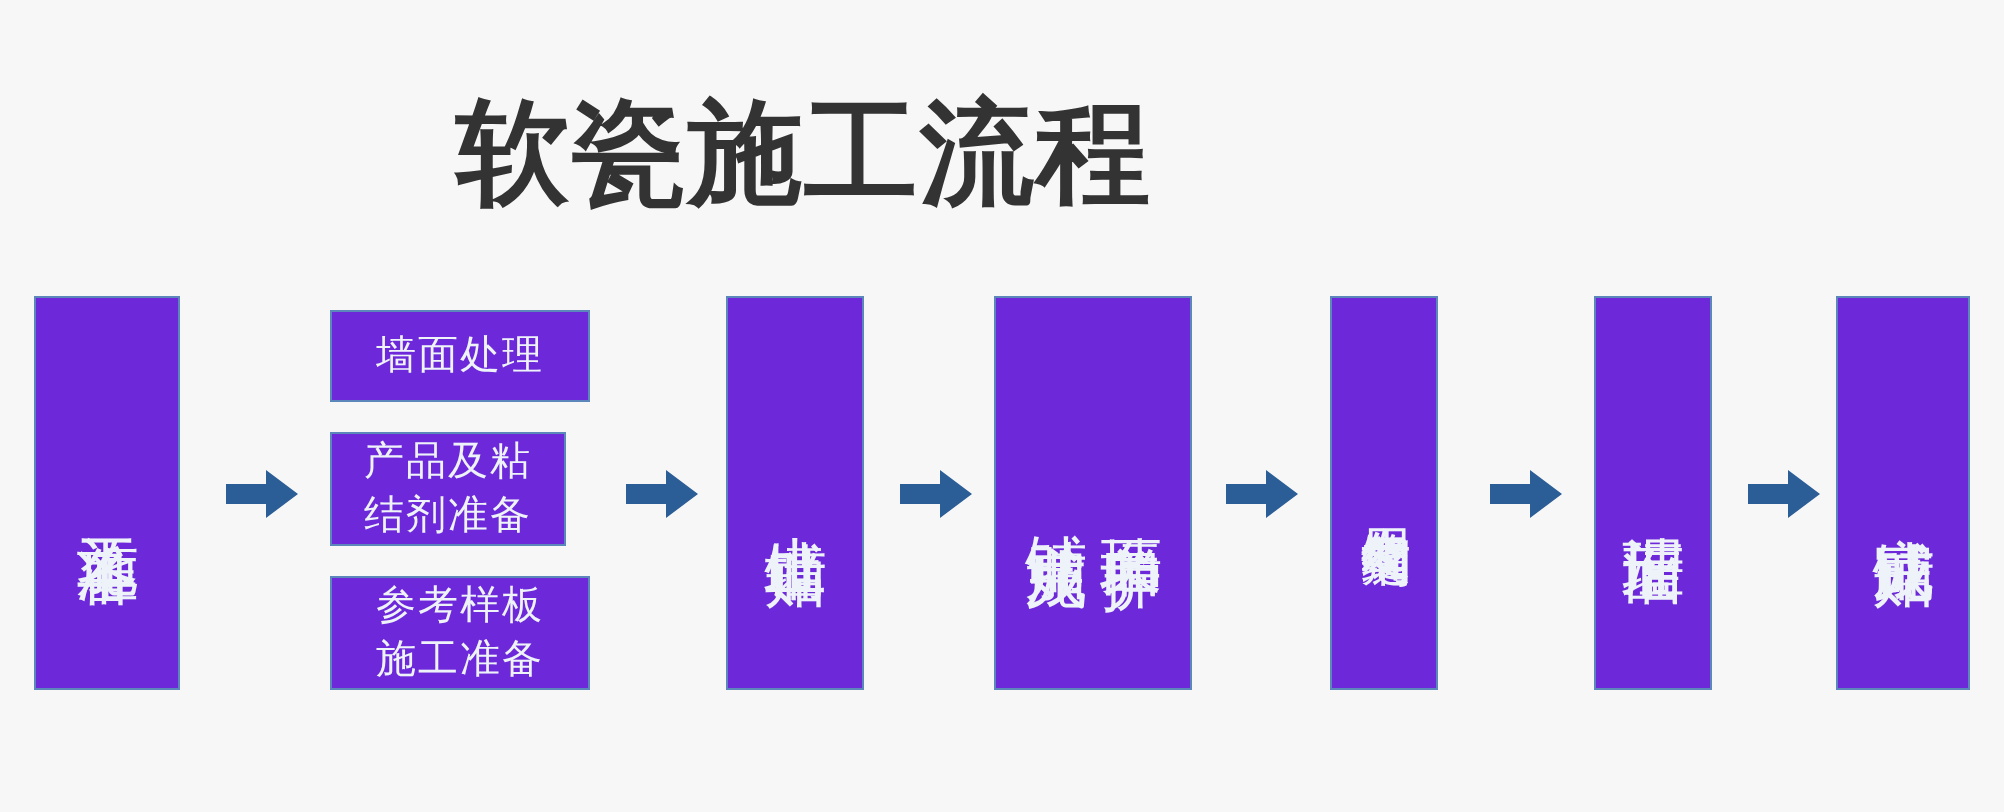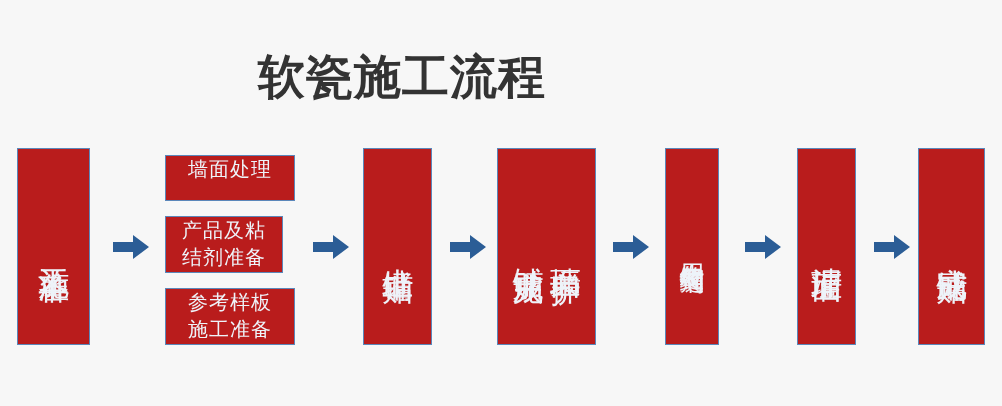--- a/index.html
+++ b/index.html
@@ -20,45 +20,46 @@
     background: #f7f7f7;
   }
 
   
   .title {
     position: absolute;
     left: 0;
     top: 47px;
     width: 804px;
     text-align: center;
-    font-size: 47px;
+    font-size: 57px;
     line-height: 60px;
     font-weight: bold;
     color: #333333;
     letter-spacing: 1px;
     white-space: nowrap;
   }
 
   
   .flow {
     position: absolute;
     left: 0;
     top: 148px;
     width: 1002px;
     height: 198px;
   }
 
   
   .box {
     position: absolute;
-    background: #b91c1c;
+    background: #6d28d9;
     border: 1px solid #5b87ba;
     box-sizing: border-box;
     color: #eef3f9;
     display: flex;
+    align-items: center;
     justify-content: center;
     font-family: Liberation Serif, serif;
   }
 
   
   .vtext {
     writing-mode: vertical-rl;
     text-orientation: upright;
     font-size: 31px;
     line-height: 1.02;

